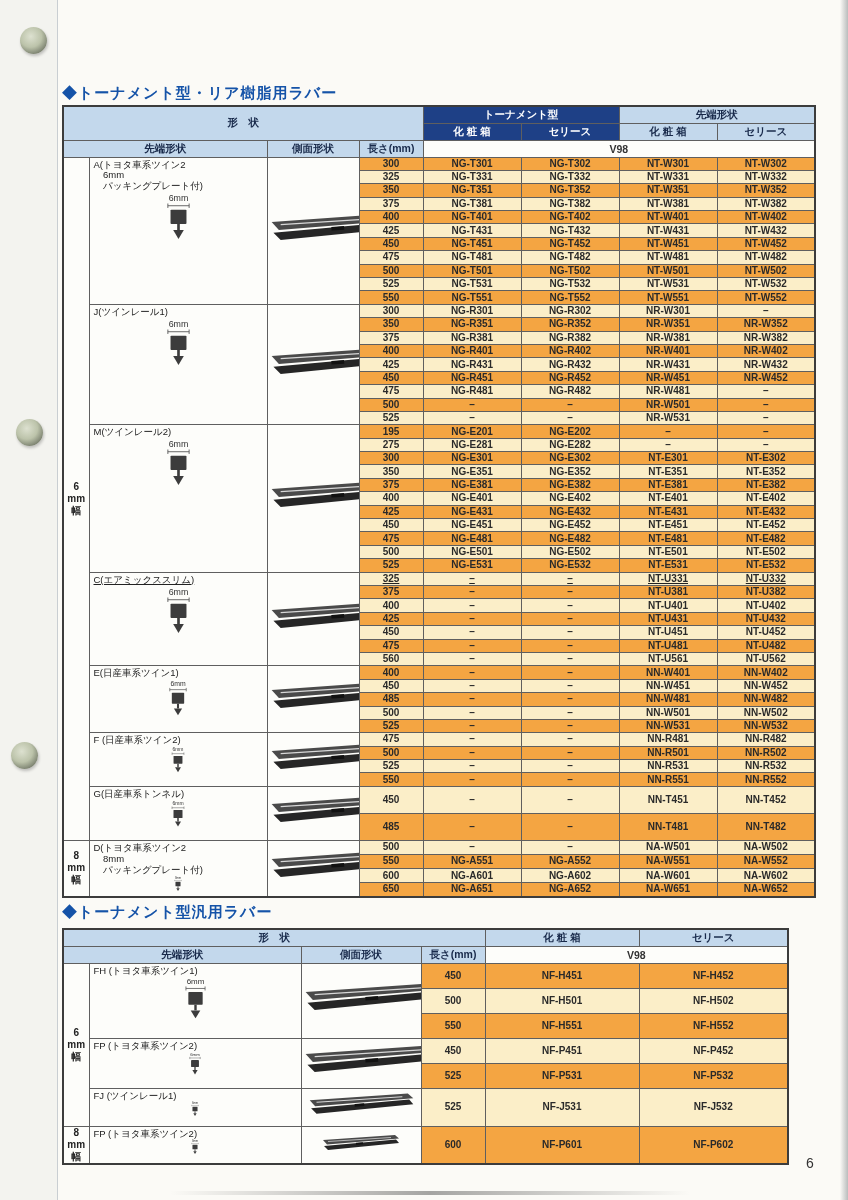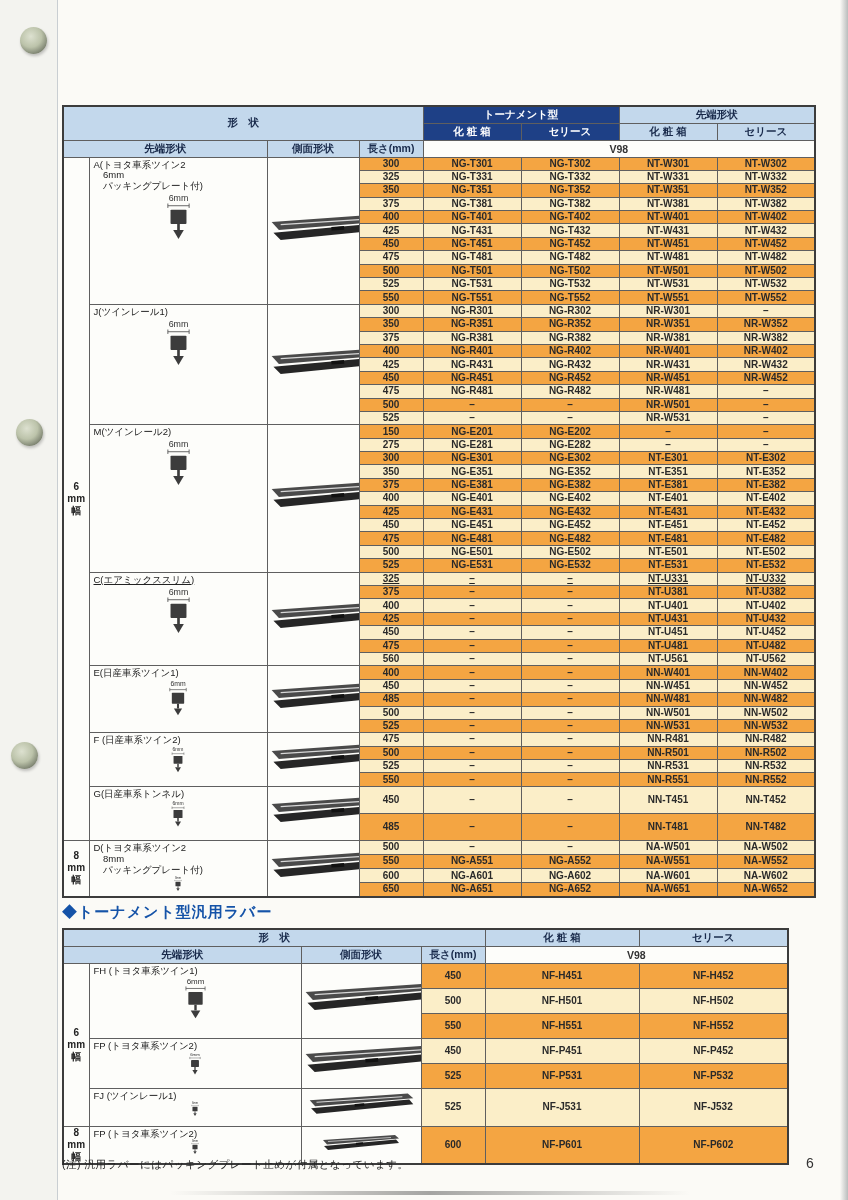--- a/index.html
+++ b/index.html
@@ -40,20 +40,21 @@
 </head>
 <body>
 
 <div class="page">
   <div class="edge-left"></div>
   <div class="hole" style="left:20px;top:27px;"></div>
   <div class="hole" style="left:16px;top:419px;"></div>
   <div class="hole" style="left:11px;top:742px;"></div>
 
 
+  <div class="section-title" style="left:62px;top:84px;">◆トーナメント型・リア樹脂用ラバー</div>
 
   <table class="tbl" style="left:62px;top:105px;width:752px;">
     <colgroup>
       <col style="width:26px">
         <col style="width:178px">
         <col style="width:92px">
         <col style="width:64px">
       <col style="width:98px">
         <col style="width:98px">
         <col style="width:98px">
@@ -286,21 +287,21 @@
           <td rowspan="11" class="shape sidecell">
             <div class="sideshape">
               <svg viewBox="0 0 160 44" height="40" width="145">
                 <polygon points="4,12 148,2 156,9 12,21" fill="#4a4a4a"></polygon>
                 <line x1="14" y1="15" x2="140" y2="7" stroke="#d8d8d8" stroke-width="1.5"></line>
                 <polygon points="6,24 150,11 156,18 14,32" fill="#262626"></polygon>
                 <rect x="70" y="17" width="14" height="4" fill="#111" transform="rotate(-4 77 19)"></rect>
               </svg>
             </div>
           </td>
-          <td class="data len">150</td>
+          <td class="data len">195</td>
           <td class="data part">NG-E201</td>
           <td class="data part">NG-E202</td>
           <td class="data part">–</td>
           <td class="data part">–</td>
         </tr>
         <tr class="row-c" style="height: 13.4px;">
           <td class="data len">275</td>
           <td class="data part">NG-E281</td>
           <td class="data part">NG-E282</td>
           <td class="data part">–</td>
@@ -797,18 +798,17 @@
               </svg>
             </div>
           </td>
           <td class="data len">600</td>
           <td class="data part">NF-P601</td>
           <td class="data part">NF-P602</td>
         </tr>
       </tbody>
   </table>
 
-  <div class="note" style="left:62px;top:1158px;">(注) 汎用ラバーにはパッキングプレート止めが付属となっています。</div>
   <div class="pagenum" style="left:806px;top:1155px;">6</div>
 
   <div class="scan-smudge"></div>
   <div class="edge-right"></div>
 </div>
 
 </body></html>

